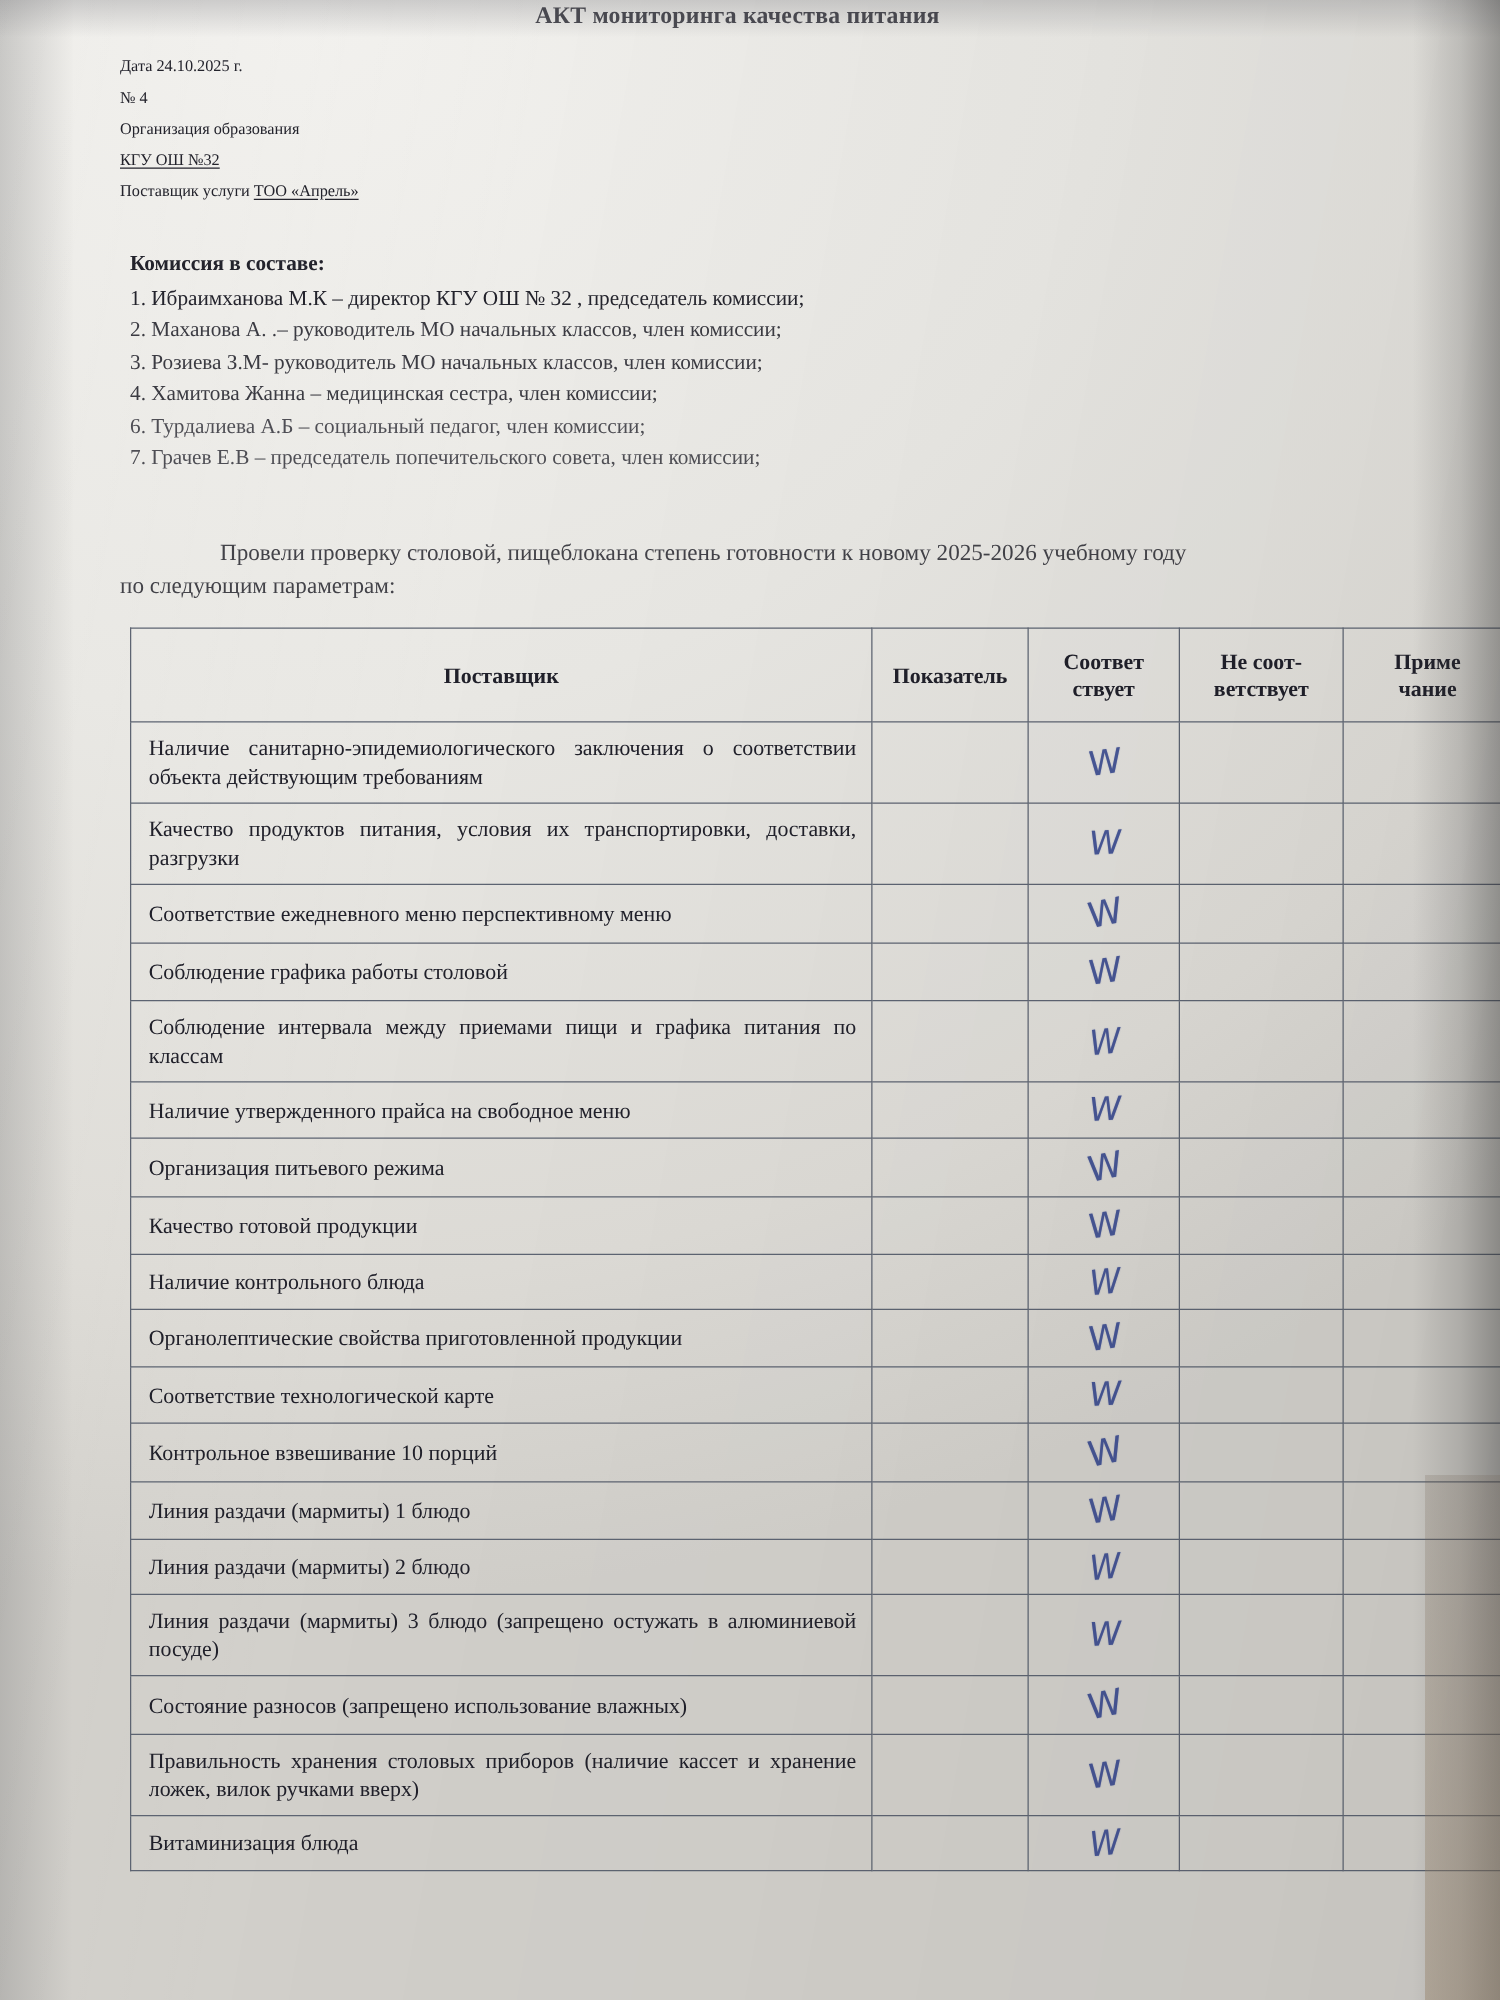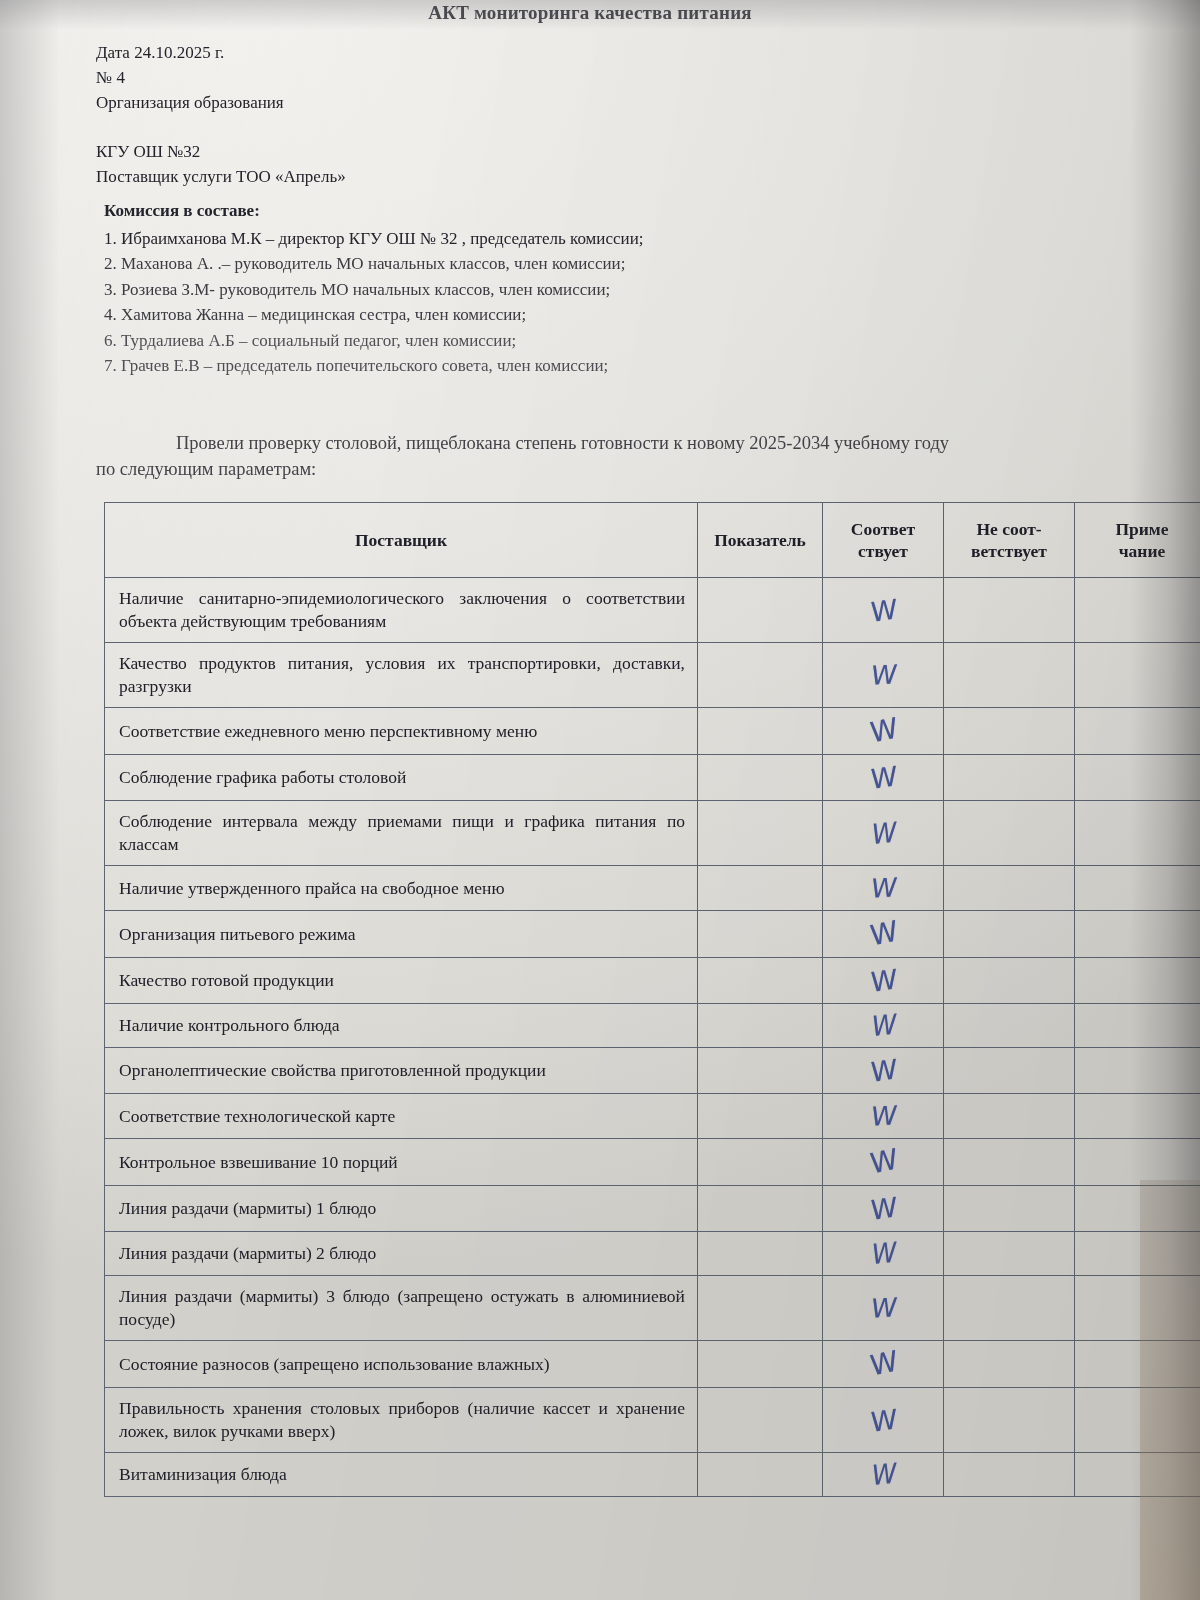--- a/index.html
+++ b/index.html
@@ -68,26 +68,26 @@
     font-size: 19px;
     letter-spacing: 0.2px;
     color: #2a2a33;
     opacity: 0.82;
   }
 
   .meta {
     position: absolute;
     left: 96px;
     top: 40px;
-    font-size: 17px;
+    font-size: 13px;
     line-height: 25px;
     color: #23232c;
   }
   .meta .line { white-space: nowrap; }
-  .u { text-underline-offset: 2px; margin-top: 24px; }
+  .u { text-decoration: underline; text-underline-offset: 2px; }
 
   .commission {
     position: absolute;
     left: 104px;
     top: 198px;
     font-size: 17px;
     line-height: 25.5px;
     color: #23232c;
   }
   .commission .head {
@@ -201,21 +201,21 @@
       <div class="head">Комиссия в составе:</div>
       <div class="m-item">1. Ибраимханова М.К  – директор КГУ ОШ № 32 , председатель комиссии;</div>
       <div class="m-item fade1">2. Маханова А. .– руководитель МО начальных классов, член комиссии;</div>
       <div class="m-item fade1">3. Розиева З.М- руководитель МО начальных классов, член комиссии;</div>
       <div class="m-item fade1">4.  Хамитова Жанна – медицинская сестра, член комиссии;</div>
       <div class="m-item fade2">6. Турдалиева А.Б  – социальный педагог, член комиссии;</div>
       <div class="m-item fade2">7. Грачев Е.В – председатель попечительского совета, член    комиссии;</div>
     </div>
 
     <div class="intro">
-      <span class="ind"></span><span>Провели проверку столовой, пищеблокана степень готовности к новому 2025-2034 учебному году</span><br>
+      <span class="ind"></span><span>Провели проверку столовой, пищеблокана степень готовности к новому 2025-2026 учебному году</span><br>
       <span>по следующим параметрам:</span>
     </div>
 
     <table class="grid">
       <thead>
         <tr>
           <th class="c-ind">Поставщик</th>
           <th class="c-req">Показатель</th>
           <th class="c-ok">
             <div>Соответ</div>

